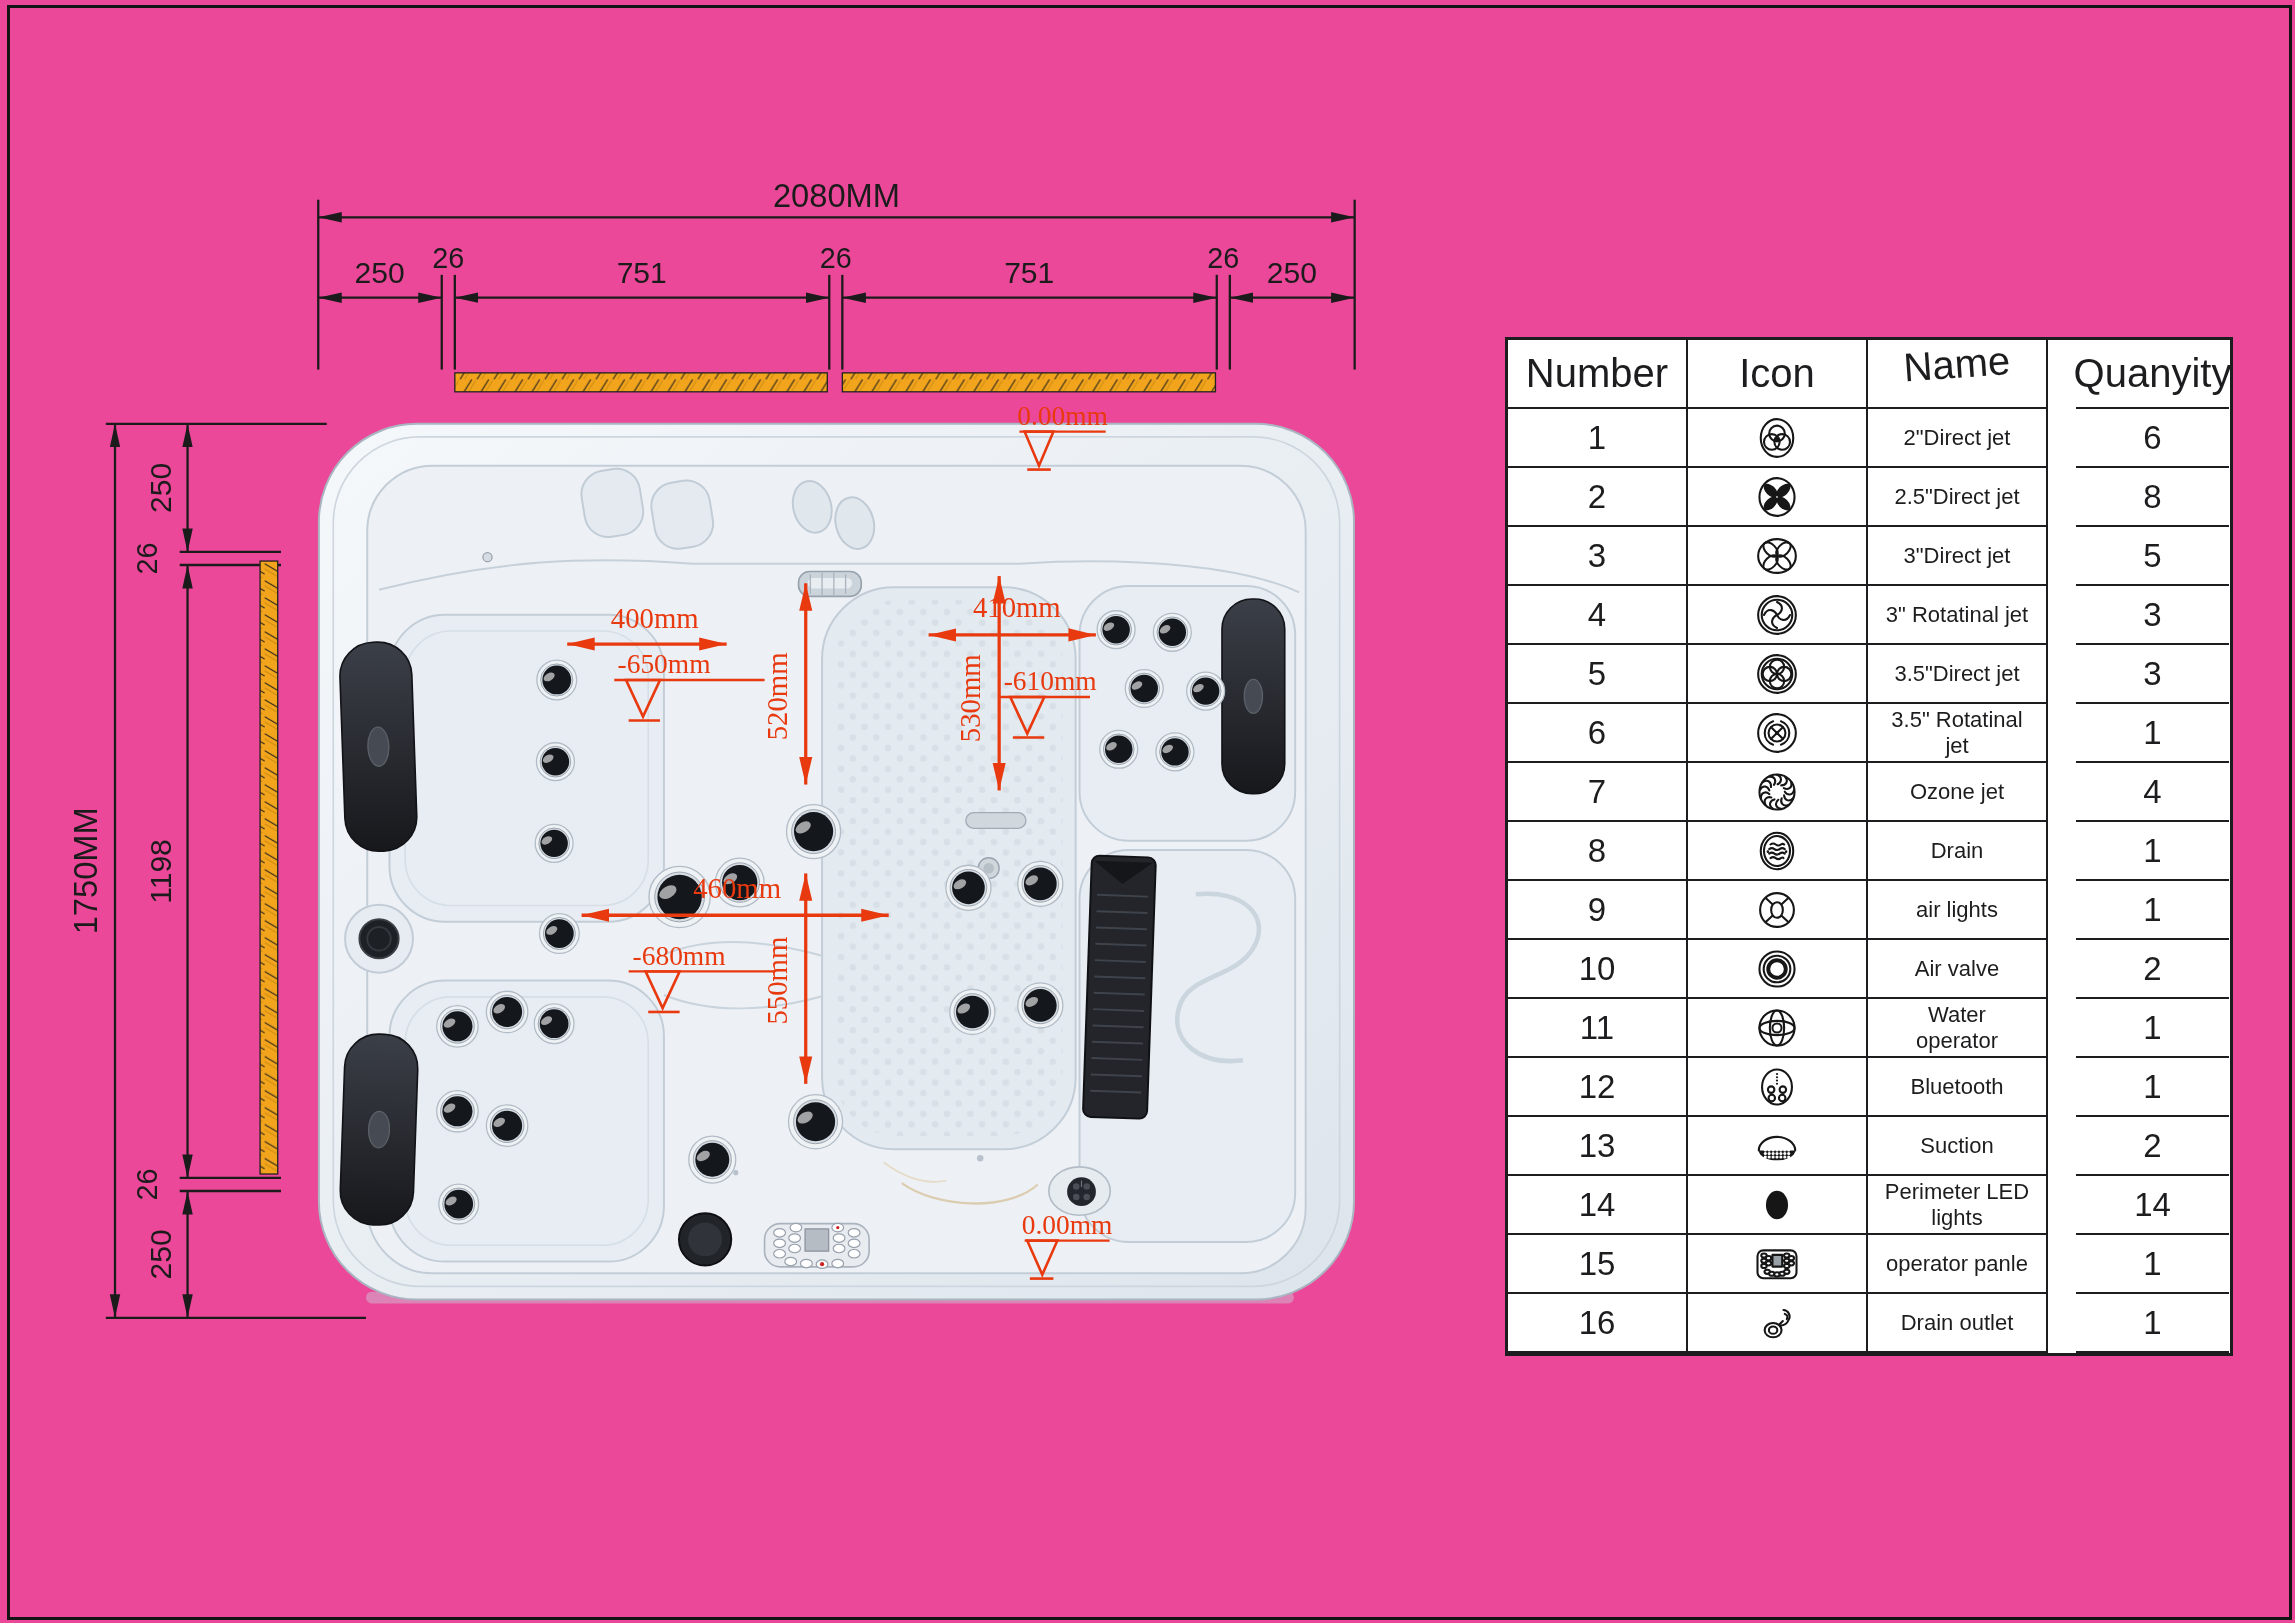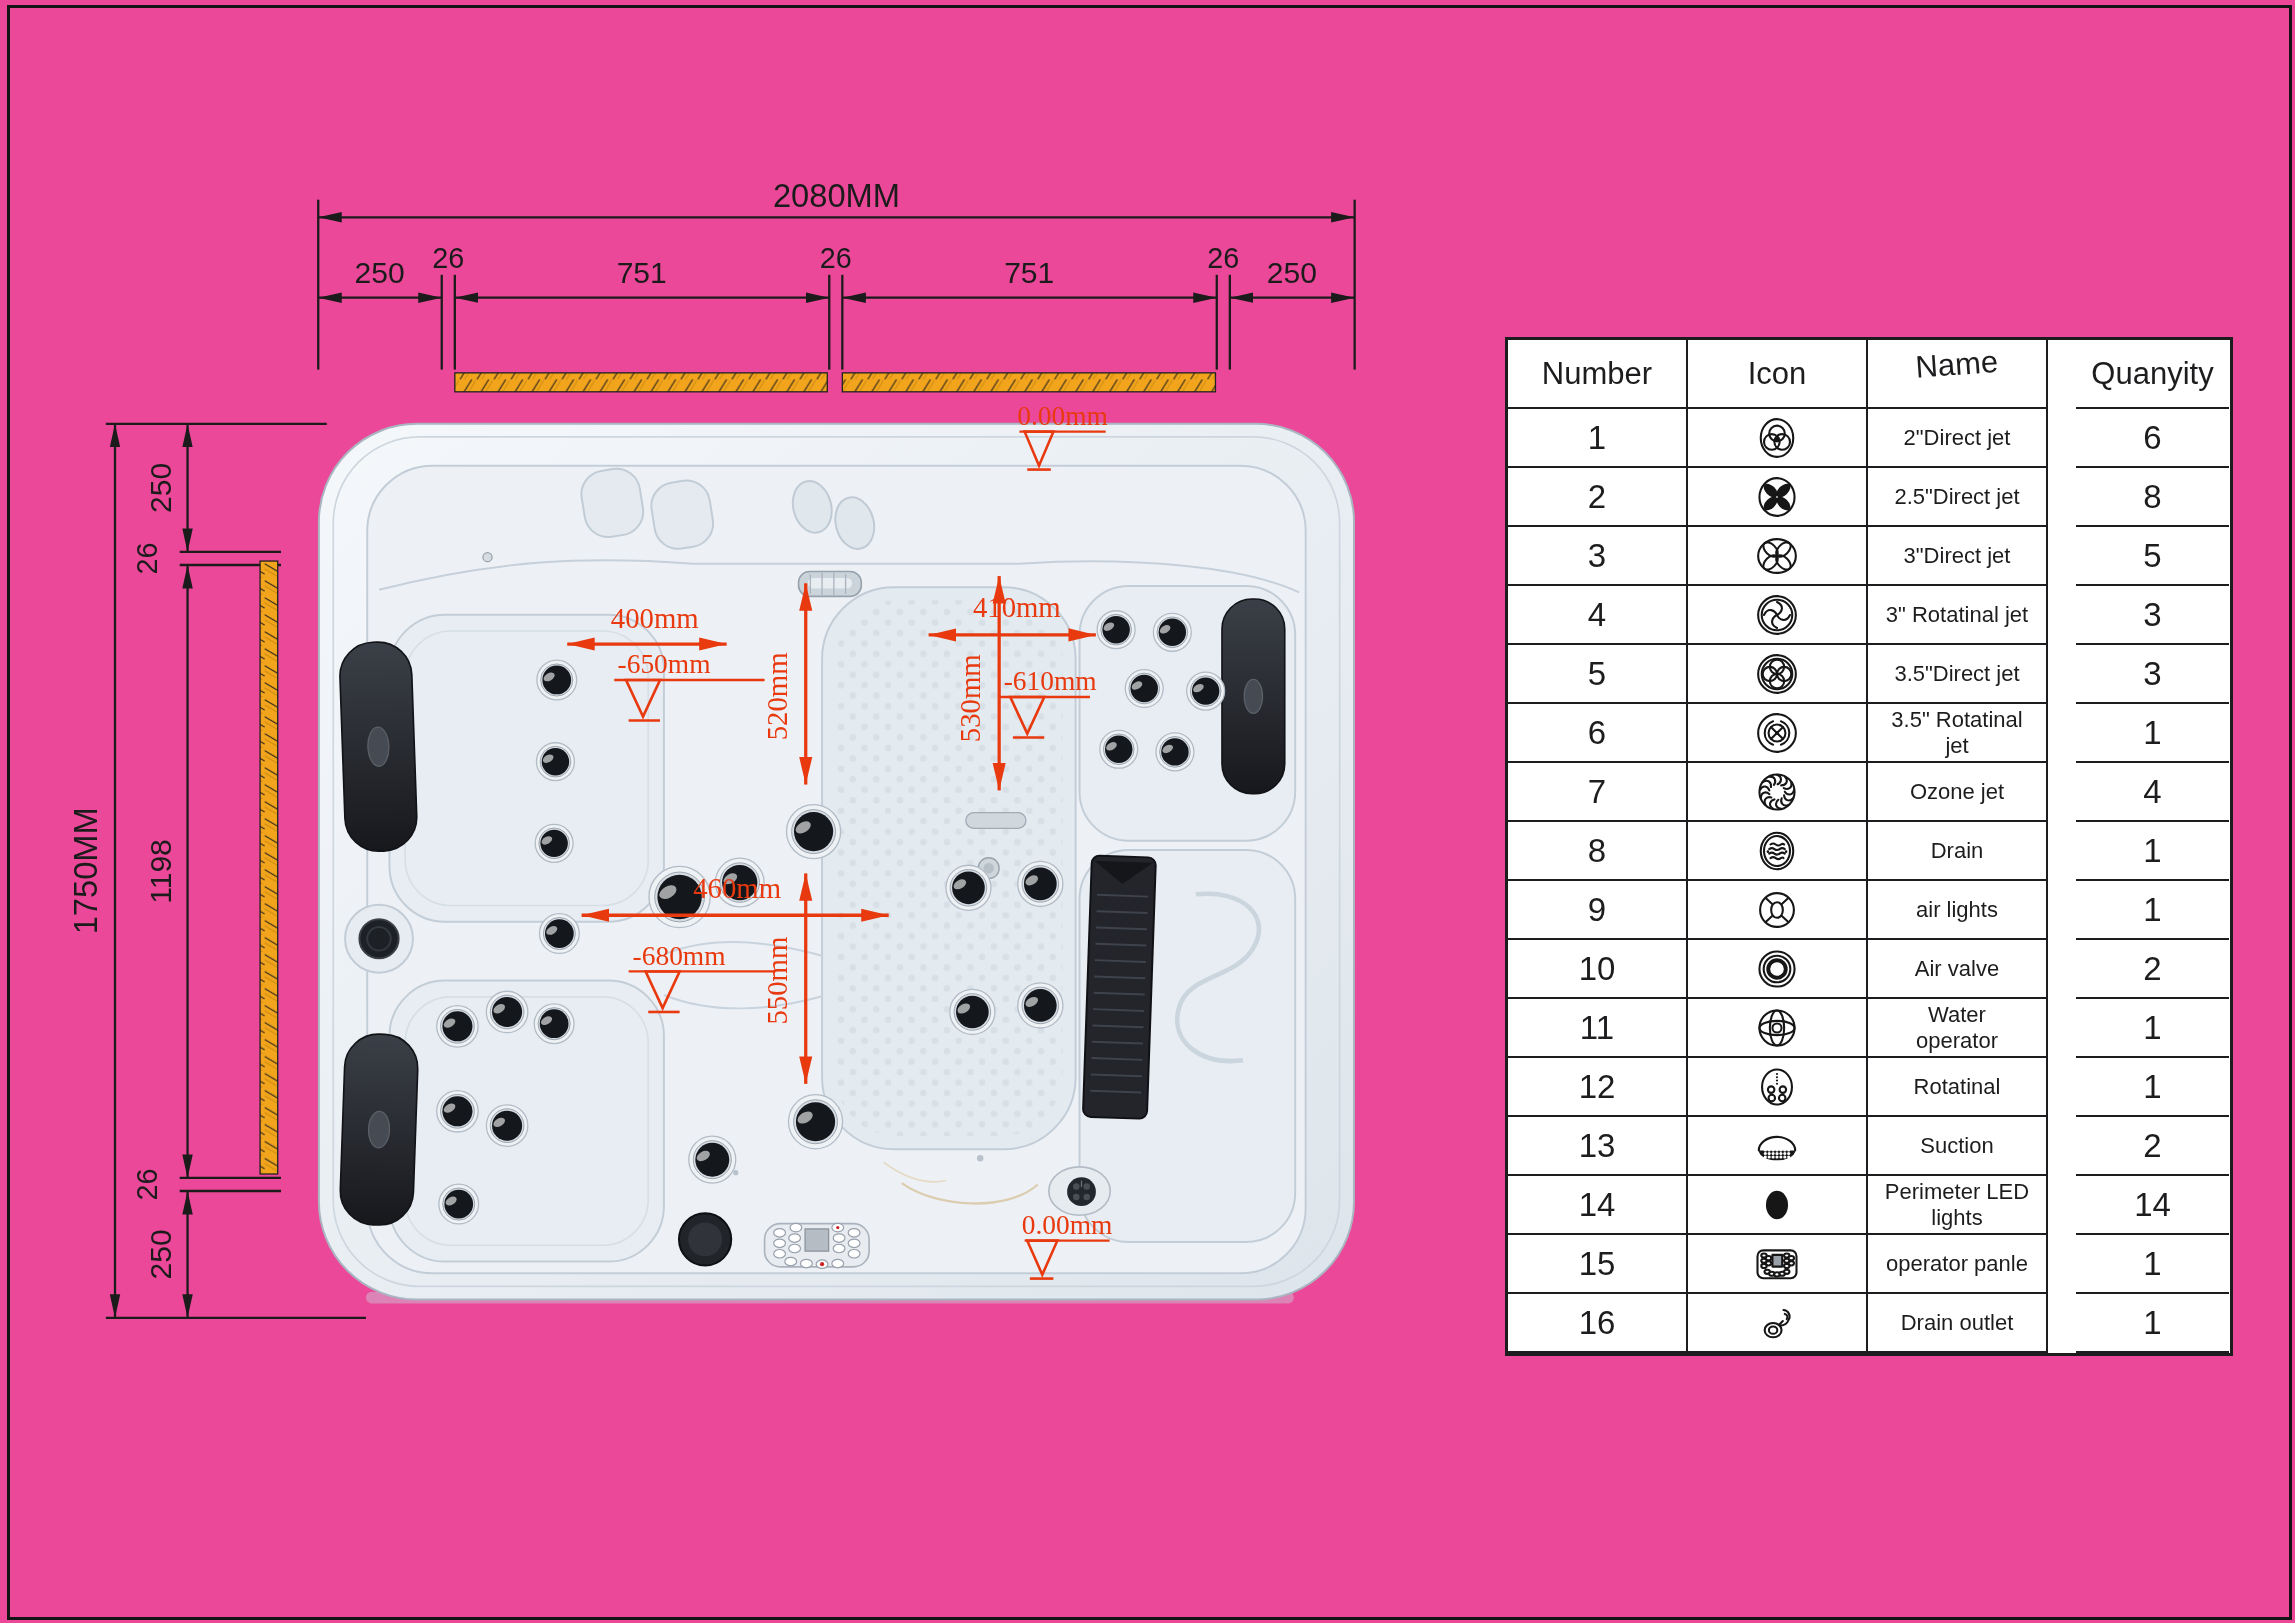--- a/index.html
+++ b/index.html
@@ -9,21 +9,21 @@
   svg text{user-select:none;}
   .dim-label{font-family:"Liberation Sans",sans-serif;fill:#1b1b1b;}
   .red-label{font-family:"Liberation Serif",serif;fill:#e8390f;}
   
   .parts-table{position:absolute;left:1505px;top:337px;width:722px;border:3.3px solid #1d1d1f;
                display:grid;grid-template-columns:180px 180px 180px 181px;grid-auto-rows:59px;
                grid-template-rows:69px;background:#fff;}
   .parts-table .cell{border-right:2px solid #1d1d1f;border-bottom:2px solid #1d1d1f;
                      display:flex;align-items:center;justify-content:center;text-align:center;}
   .parts-table .cell:nth-child(4n){border-right:none;margin-left:28px;}
-  .parts-table .th{font-size:31px;border-bottom:2.6px solid #1d1d1f;}
+  .parts-table .th{font-size:40px;border-bottom:2.6px solid #1d1d1f;}
   .parts-table .th .tilt{display:inline-block;transform:rotate(-4deg) translateY(-9.2px);}
   .num-cell,.qty-cell{font-size:33px;}
   .name-cell{font-size:22px;line-height:26px;white-space:pre-line;padding:0 5.2px;}
   .icon-cell svg{stroke:#161616;stroke-width:3.2;fill:none;stroke-linecap:round;stroke-linejoin:round;}
 </style>
 </head>
 <body>
 
 <div class="page">
   <div class="frame"></div>
@@ -664,21 +664,21 @@
           <circle cx="32" cy="57" r="5"></circle>
           <circle cx="48" cy="57" r="5"></circle>
           <g fill="#161616" stroke="none">
             <circle cx="40" cy="20" r="1.7"></circle>
             <circle cx="40" cy="25" r="1.7"></circle>
             <circle cx="40" cy="30" r="1.7"></circle>
             <circle cx="40" cy="35" r="1.7"></circle>
           </g>
         </svg>
       </div>
-      <div class="cell name-cell"><span>Rotatinal</span></div>
+      <div class="cell name-cell"><span>Bluetooth</span></div>
       <div class="cell qty-cell">
         <span>1</span>
       </div>
       <div class="cell num-cell">
         <span>13</span>
       </div>
       <div class="cell icon-cell">
         <svg width="52" height="52" viewBox="0 0 80 80">
           <path d="M12 47 a28 21 0 0 1 56 0"></path>
           <path d="M12 47 a28 15 0 0 0 56 0 Z" fill="#161616" stroke="none"></path>

